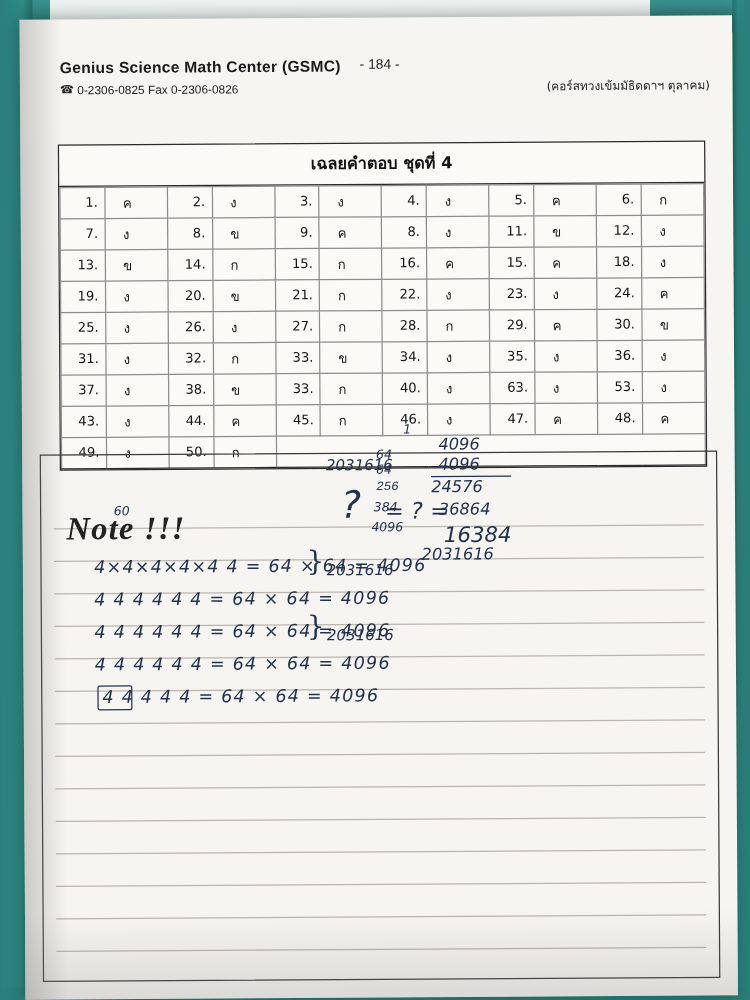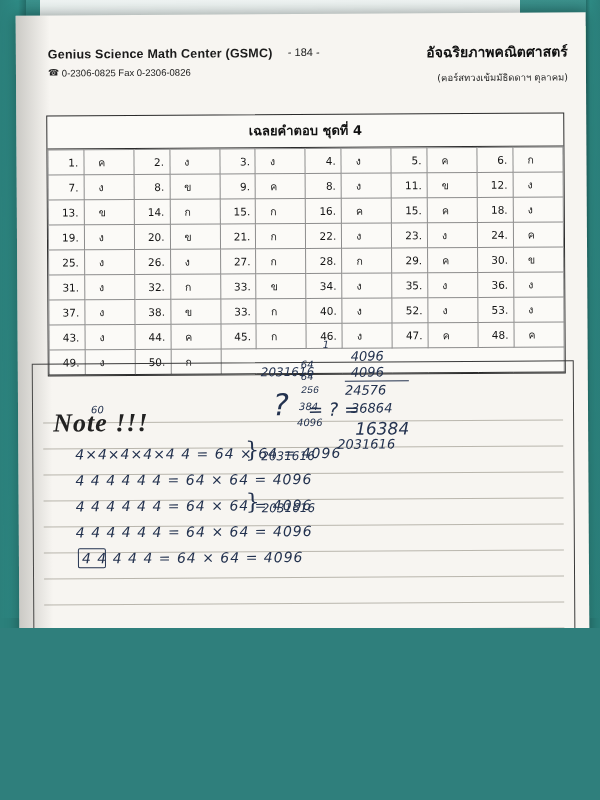--- a/index.html
+++ b/index.html
@@ -9,21 +9,21 @@
   body {
     width: 600px;
     height: 800px;
     overflow: hidden;
     font-family: "Liberation Sans", sans-serif;
     background: #2f7f7c;
   }
   .photo {
     position: relative;
     width: 600px;
-    height: 628px;
+    height: 800px;
     background: #86efac;
     overflow: hidden;
   }
   
   .cloth-top {
     position: absolute;
     left: 0; top: 0; width: 600px; height: 26px;
     background: linear-gradient(180deg,#3c918c 0%, #2e827d 60%, #256f6b 100%);
   }
   .cloth-left {
@@ -116,21 +116,21 @@
   .th-title {
     font-family: "DejaVu Sans", sans-serif;
     font-size: 14px;
     font-weight: bold;
     color: #111;
   }
   .th-sub {
     font-family: "DejaVu Sans", sans-serif;
     font-size: 9.5px;
     color: #222;
-    margin-top: 7px;
+    margin-top: 20px;
   }
   
   .ans-box {
     position: absolute;
     left: 30px;
     top: 100px;
     width: 516px;
     border: 1.4px solid #2b2b2b;
     background: #fbfaf7;
   }
@@ -245,21 +245,20 @@
       <div class="hdr">
         <div class="hdr-left">
           <div class="center-title">Genius Science Math Center (GSMC)</div>
           <div class="hdr-contact">
             <span class="phone-ico">☎</span>
             <span>0-2306-0825  Fax 0-2306-0826</span>
           </div>
         </div>
         <div class="page-no">- 184 -</div>
         <div class="hdr-right">
-          <div class="th-title">อัจฉริยภาพคณิตศาสตร์</div>
           <div class="th-sub">(คอร์สทวงเข้มมัธิดดาฯ ตุลาคม)</div>
         </div>
       </div>
 
       <div class="ans-box">
         <div class="ans-title">เฉลยคำตอบ ชุดที่ 4</div>
         <table class="ans">
           <tbody>
             <tr>
               <td class="num">1.</td>
@@ -347,21 +346,21 @@
             </tr>
             <tr>
               <td class="num">37.</td>
               <td class="val">ง</td>
               <td class="num">38.</td>
               <td class="val">ข</td>
               <td class="num">33.</td>
               <td class="val">ก</td>
               <td class="num">40.</td>
               <td class="val">ง</td>
-              <td class="num">52.</td>
+              <td class="num">63.</td>
               <td class="val">ง</td>
               <td class="num">53.</td>
               <td class="val">ง</td>
             </tr>
             <tr>
               <td class="num">43.</td>
               <td class="val">ง</td>
               <td class="num">44.</td>
               <td class="val">ค</td>
               <td class="num">45.</td>

